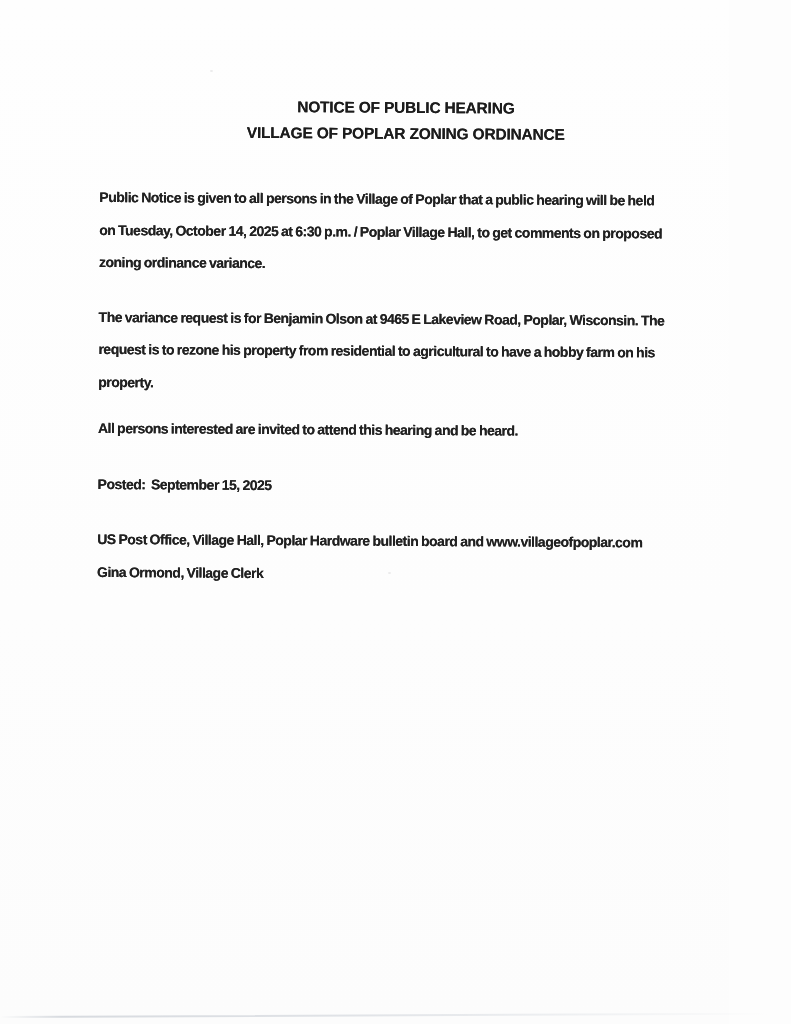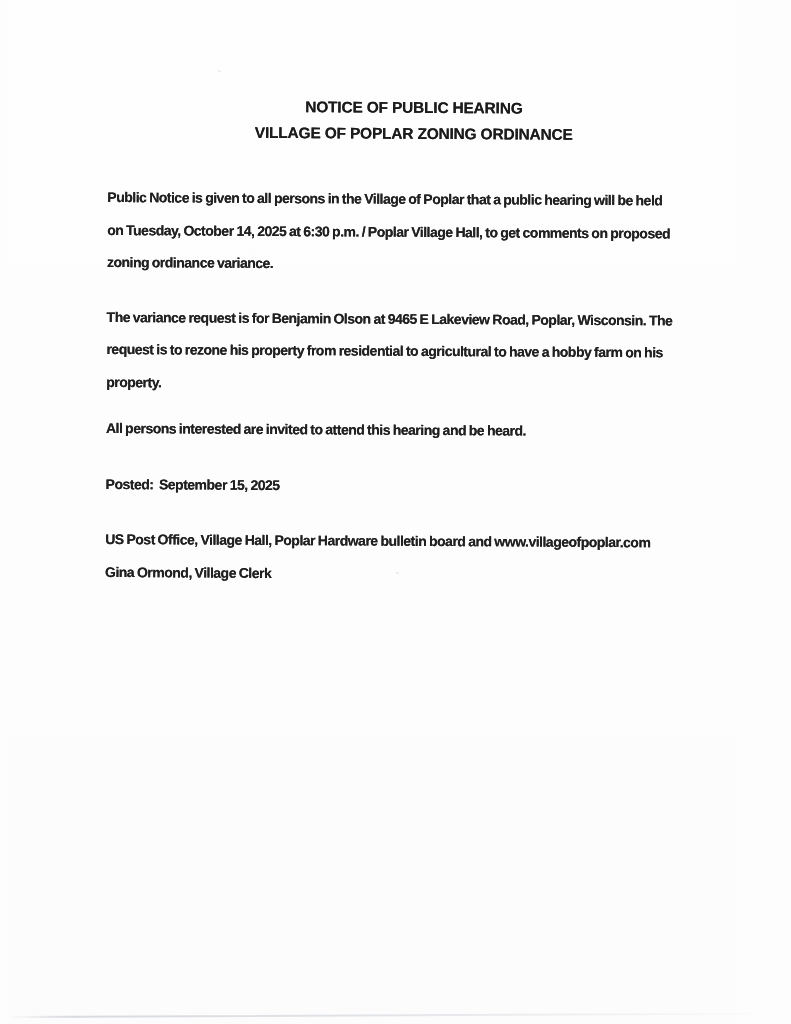--- a/index.html
+++ b/index.html
@@ -10,21 +10,21 @@
     width: 791px;
     height: 1024px;
     background: #fdfdfd;
     overflow: hidden;
     position: relative;
     font-family: "Liberation Sans", sans-serif;
   }
   .scan-page {
     position: absolute;
     top: 0;
-    left: 8px;
+    left: 0;
     width: 729px;
     height: 1024px;
     background: linear-gradient(180deg, #fefefe 0%, #fdfdfd 60%, #fcfcfc 100%);
   }
   .content {
     position: absolute;
     top: 93px;
     left: 100px;
     width: 614px;
     transform: rotate(0.35deg);

